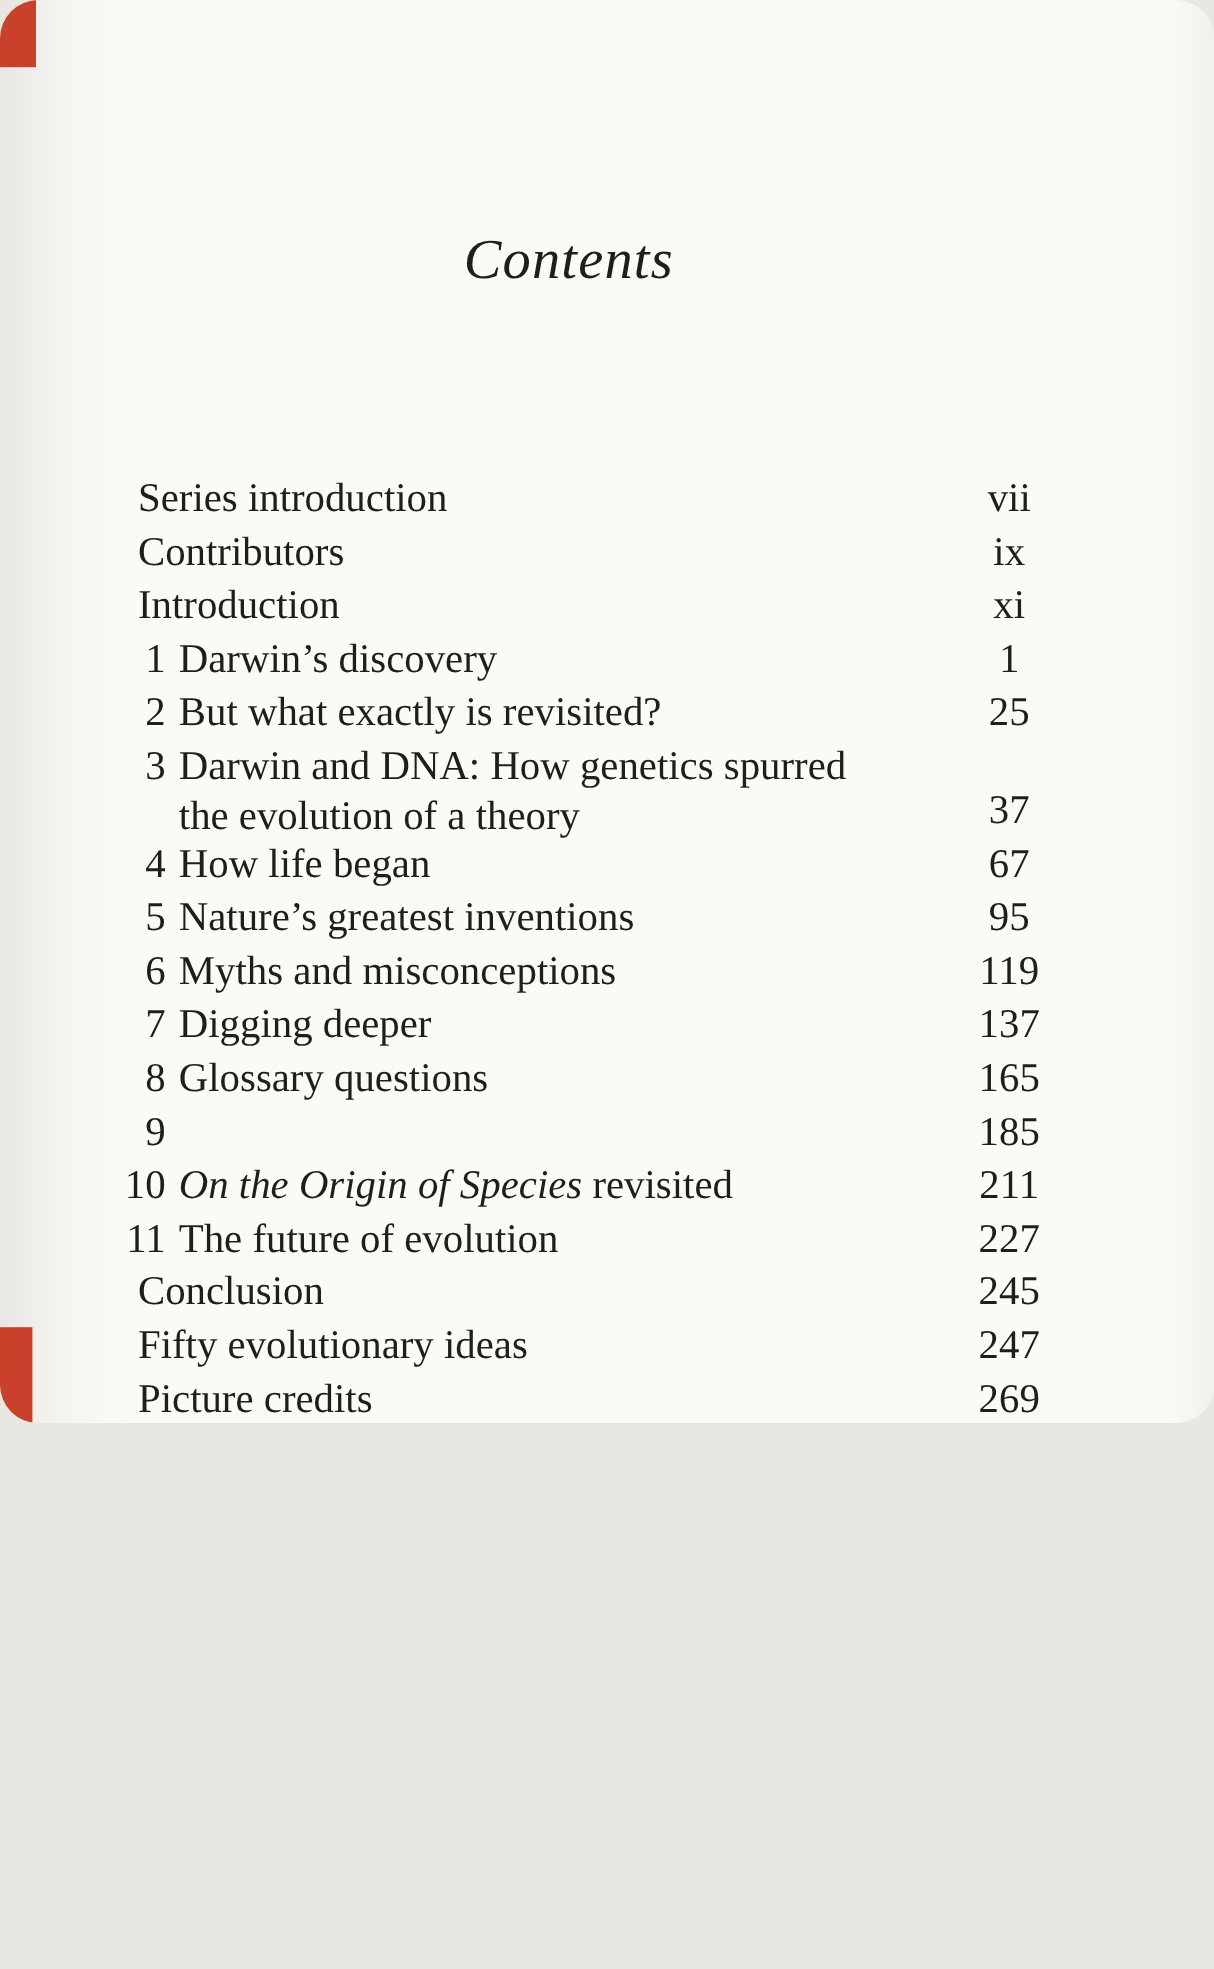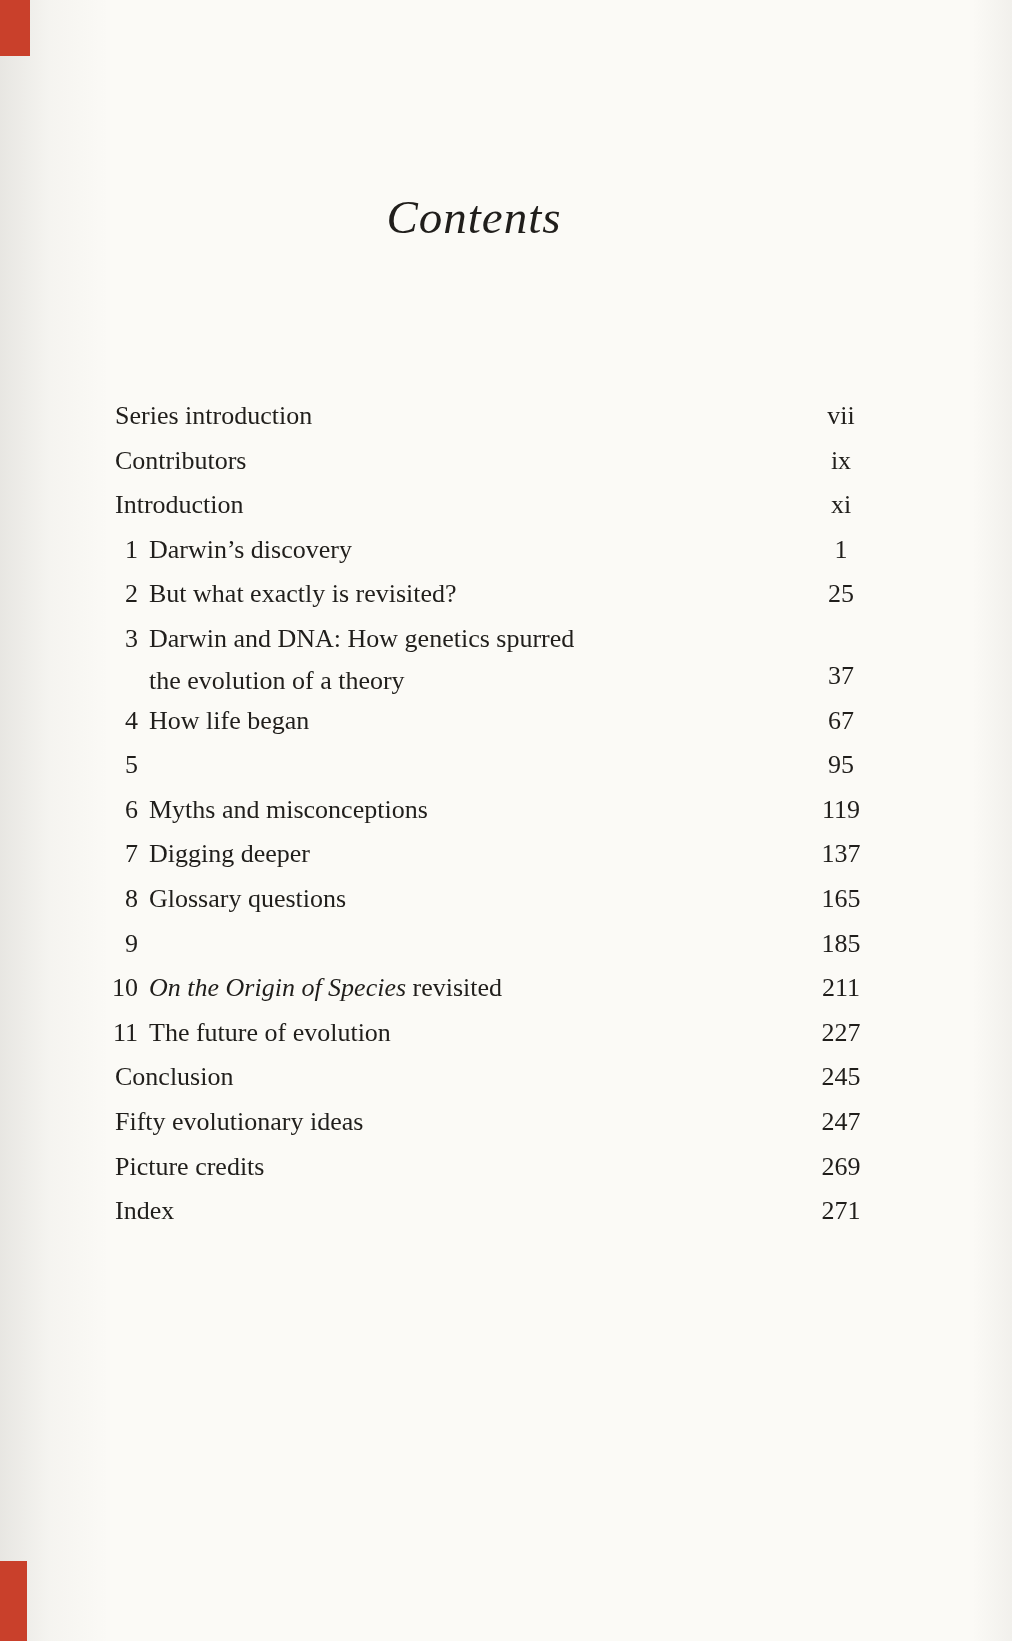--- a/index.html
+++ b/index.html
@@ -3,25 +3,26 @@
 <meta charset="utf-8">
 <style>
   :root{
     --cover-red:#c9402b;
     --text:#201e1b;
     --paper:#fbfaf6;
   }
   html,body{margin:0;padding:0;background:#e9e7e2;}
   .page{
     position:relative;
-    width:1012px;height:1641px;
+    width:1012px;height:1186px;
     background:var(--paper);
     font-family:"Liberation Serif", serif;
     color:var(--text);
     overflow:hidden;
+    border-radius:32px;
   }
   
   .page::before{
     content:"";
     position:absolute;left:0;top:0;bottom:0;width:110px;
     background:linear-gradient(to right, rgba(60,55,50,0.10), rgba(60,55,50,0.03) 45%, rgba(60,55,50,0) 100%);
     pointer-events:none;
   }
   .page::after{
     content:"";
@@ -47,21 +48,21 @@
     margin:0;
   }
 
   .toc{
     position:absolute;
     top:394px;left:101px;width:771px;
   }
   .toc-row{
     display:flex;
     align-items:flex-end;
-    font-size:26px;
+    font-size:34px;
   }
   .toc-row .num{
     width:37px;
     margin-right:11px;
     text-align:right;
     line-height:44.6px;
     align-self:flex-start;
     flex:0 0 auto;
   }
   .toc-row.unnumbered .title{
@@ -135,20 +136,23 @@
       </div>
       <div class="toc-row">
         <div class="num">4</div>
         <div class="title">
           <div class="line1">How life began</div>
         </div>
         <div class="pagenum">67</div>
       </div>
       <div class="toc-row">
         <div class="num">5</div>
+        <div class="title">
+          <div class="line1">Nature’s greatest inventions</div>
+        </div>
         <div class="pagenum">95</div>
       </div>
       <div class="toc-row">
         <div class="num">6</div>
         <div class="title">
           <div class="line1">Myths and misconceptions</div>
         </div>
         <div class="pagenum">119</div>
       </div>
       <div class="toc-row">

